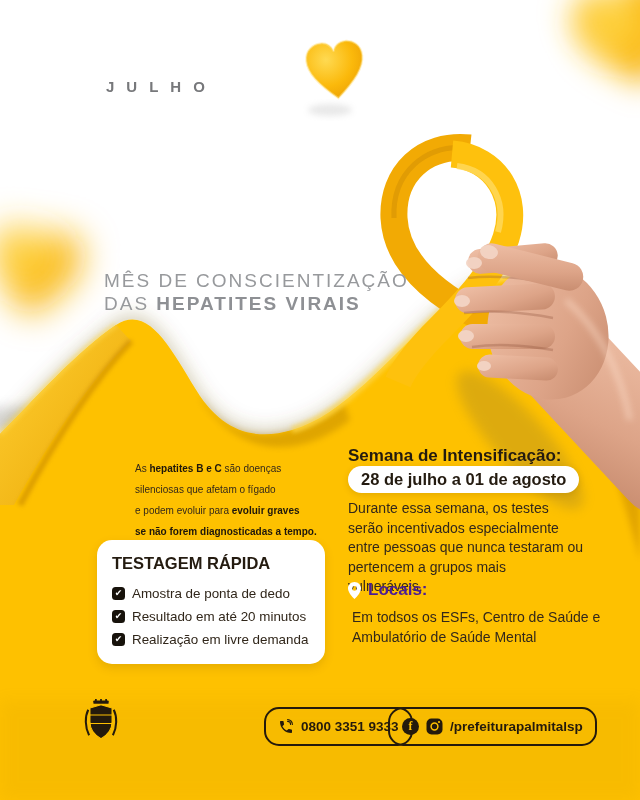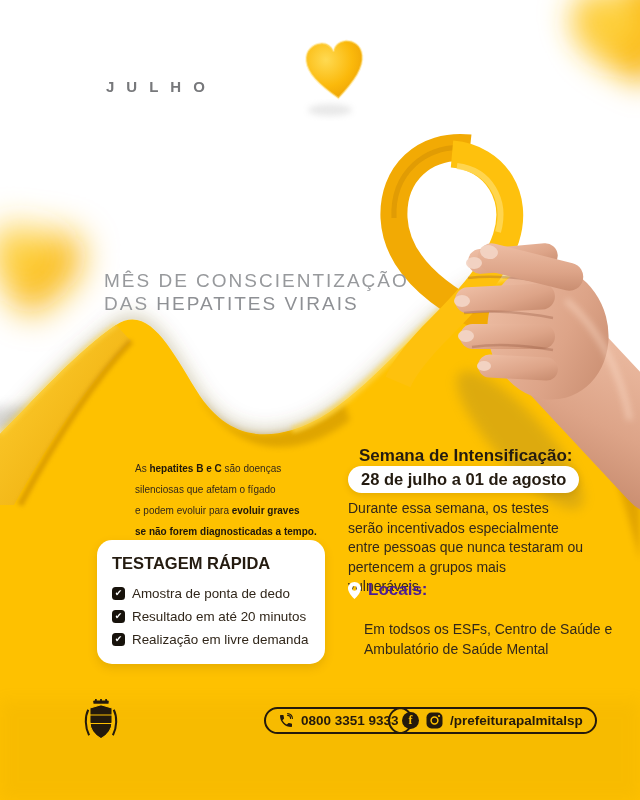--- a/index.html
+++ b/index.html
@@ -9,21 +9,21 @@
     font-family:"Liberation Sans","DejaVu Sans",sans-serif;
     -webkit-font-smoothing:antialiased;
   }
   .abs{position:absolute;}
 
   
   .month{left:106px;top:78px;font-size:15px;font-weight:800;letter-spacing:12px;color:#77787B;}
   .big-title{left:101px;top:94px;font-size:92px;line-height:77px;font-weight:800;color:#FFC112;letter-spacing:0;}
   .sub1{left:104px;top:270px;font-size:19px;letter-spacing:2px;color:#97999C;font-weight:500;}
   .sub2{left:104px;top:293px;font-size:19px;letter-spacing:2px;color:#97999C;font-weight:500;}
-  .sub2 b{color:#8E9094;font-weight:400;}
+  .sub2 b{color:#8E9094;font-weight:700;}
 
   
   #art{position:absolute;inset:0;pointer-events:none;}
 
   
   .intro{left:98px;top:448px;width:300px;font-size:10px;line-height:21px;color:#33281A;margin-left:37px;}
   .intro b{color:#1F170C;}
   .card{
     left:97px;top:540px;width:228px;box-sizing:border-box;
     background:#ffffff;border-radius:15px;padding:14px 26px 13px 15px;
@@ -32,39 +32,39 @@
   .card-title{font-size:16.5px;line-height:19px;font-weight:800;color:#241B10;}
   .check-list{margin-top:9px;}
   .check-row{display:flex;align-items:center;gap:7px;height:23px;}
   .check-box{
     width:13px;height:13px;border-radius:3.5px;background:#17120B;flex:0 0 13px;
     color:#fff;font-size:9px;line-height:13px;text-align:center;font-weight:700;
   }
   .check-label{font-size:13.4px;color:#30261A;white-space:nowrap;}
 
   
-  .right-heading{left:359px;top:446px;font-size:17px;font-weight:800;color:#241B10;}
+  .right-heading{left:348px;top:446px;font-size:17px;font-weight:800;color:#241B10;}
   .date-badge{
     left:348px;top:466px;background:#ffffff;border-radius:14px;
     padding:4px 13px;font-size:16.5px;font-weight:800;color:#241B10;
     box-shadow:0 2px 6px rgba(120,85,0,.2);
   }
   .right-body{left:348px;top:499px;width:236px;font-size:14px;line-height:19.5px;color:#33281A;}
   .loc-row{left:348px;top:580px;display:flex;align-items:center;gap:7px;}
   .loc-heading{font-size:17px;font-weight:800;color:#4c1d95;}
   .loc-body{left:348px;top:604px;width:252px;font-size:14px;line-height:19.5px;color:#33281A;}
 
   
   .logo{left:84px;top:699px;display:flex;align-items:center;gap:6px;color:#241A0C;}
   .logo-text{display:flex;flex-direction:column;align-items:flex-start;}
   .logo-top{font-size:6.5px;font-weight:700;letter-spacing:1.6px;}
   .logo-name{font-size:21px;font-weight:800;letter-spacing:.5px;line-height:20px;}
   .logo-bottom{font-size:6.5px;font-weight:700;letter-spacing:2.1px;}
   .pill{
-    top:707px;height:27px;box-sizing:border-box;border:2px solid #241A0C;border-radius:15px;
+    top:707px;height:39px;box-sizing:border-box;border:2px solid #241A0C;border-radius:15px;
     display:flex;align-items:center;gap:7px;padding:0 12px;color:#241A0C;background:transparent;
     cursor:pointer;
   }
   .pill-phone{left:264px;}
   .pill-social{left:388px;}
   .pill-text{font-size:13.5px;font-weight:800;white-space:nowrap;}
   .fb-circle{
     width:17px;height:17px;border-radius:50%;background:#241A0C;color:#FEC000;
     font-size:12px;font-weight:800;text-align:center;line-height:17px;font-family:"Liberation Serif",serif;
   }
@@ -196,21 +196,21 @@
   <div class="abs date-badge">28 de julho a 01 de agosto</div>
   <p class="abs right-body" style="margin:0;">Durante essa semana, os testes serão incentivados especialmente entre pessoas que nunca testaram ou pertencem a grupos mais vulneráveis.</p>
 
   <div class="abs loc-row">
     <svg width="13" height="17" viewBox="0 0 13 17">
       <path fill-rule="evenodd" fill="#ffffff" d="M6.5,0 C2.9,0 0,2.9 0,6.4 C0,11 6.5,17 6.5,17 C6.5,17 13,11 13,6.4 C13,2.9 10.1,0 6.5,0 Z
            M6.5,8.7 A2.3,2.3 0 1 1 6.5,4.1 A2.3,2.3 0 0 1 6.5,8.7 Z"></path>
     </svg>
     <span class="loc-heading">Locais:</span>
   </div>
-  <p class="abs loc-body" style="margin:16px;">Em todsos os ESFs, Centro de Saúde e Ambulatório de Saúde Mental</p>
+  <p class="abs loc-body" style="margin:4px;">Em todsos os ESFs, Centro de Saúde e Ambulatório de Saúde Mental</p>
 
   <div class="abs logo">
     <svg width="34" height="42" viewBox="0 0 40 48">
       <g fill="#241A0C">
         <rect x="11" y="1" width="18" height="4" rx="1"></rect>
         <rect x="13" y="-1" width="2" height="3"></rect>
           <rect x="19" y="-1" width="2" height="3"></rect>
           <rect x="25" y="-1" width="2" height="3"></rect>
         <path d="M20,6 L33,10 L33,26 C33,36 27,42 20,46 C13,42 7,36 7,26 L7,10 Z"></path>
       </g>

